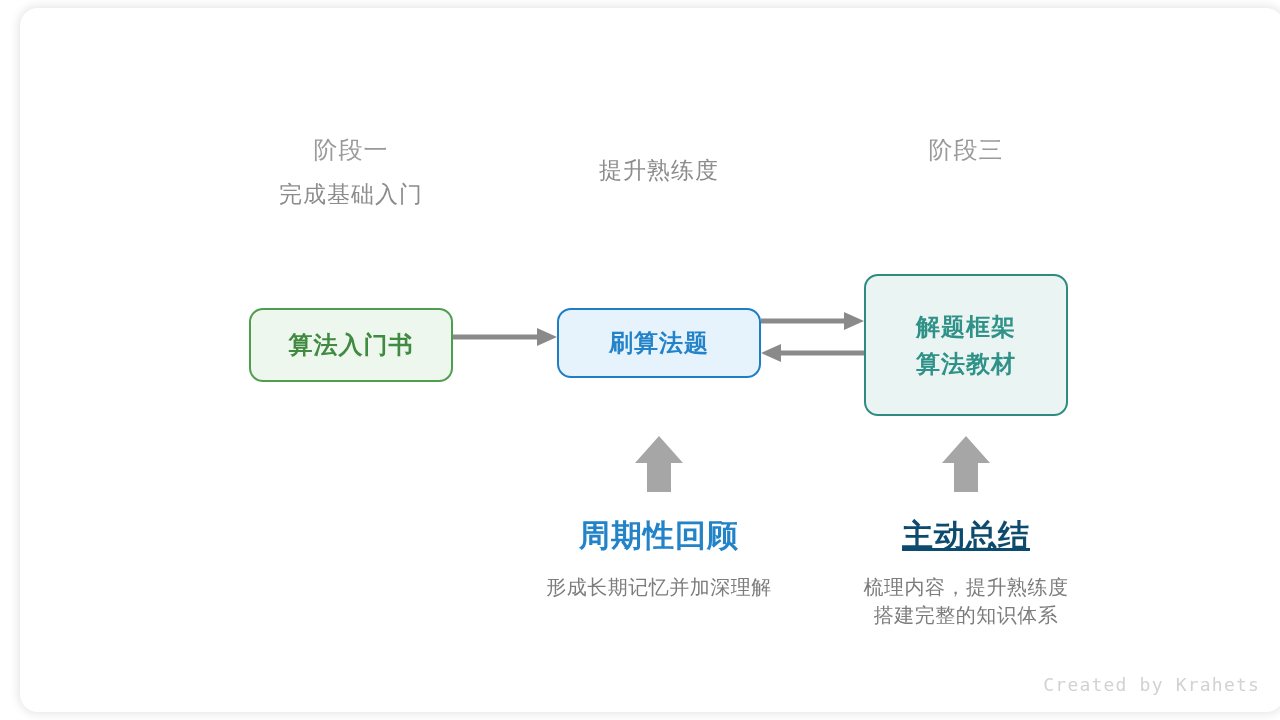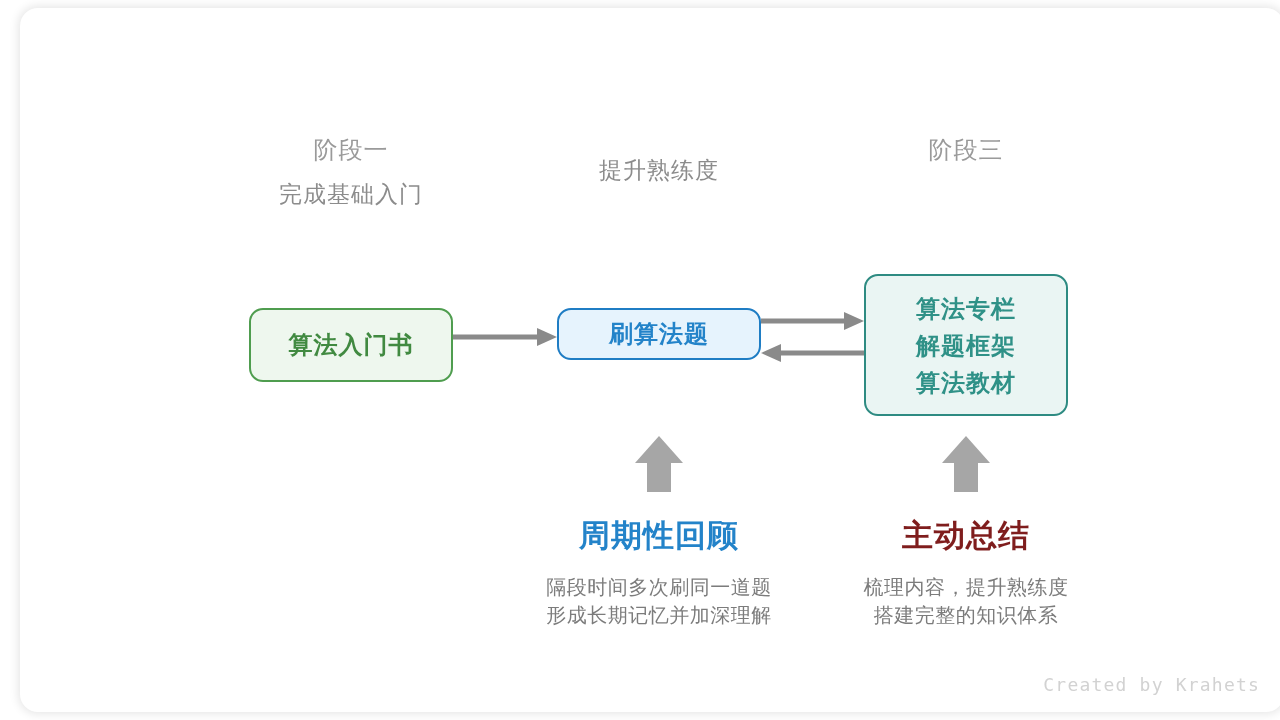--- a/index.html
+++ b/index.html
@@ -64,21 +64,21 @@
     letter-spacing: 1px;
   }
   #box-book {
     left: 229px; top: 300px; width: 204px; height: 74px;
     background: #eef7ee;
     border: 2px solid #4f9d4f;
     color: #418a41;
     font-size: 24px;
   }
   #box-practice {
-    left: 537px; top: 300px; width: 204px; height: 52px;
+    left: 537px; top: 300px; width: 204px; height: 70px;
     background: #e6f3fd;
     border: 2px solid #1f7dc4;
     color: #2383c9;
     font-size: 24px;
   }
   #box-resources {
     left: 844px; top: 266px; width: 204px; height: 142px;
     background: #eaf5f3;
     border: 2px solid #2e8b82;
     color: #2f9187;
@@ -109,21 +109,21 @@
   .annot-body {
     margin-top: 22px;
     font-size: 20px;
     color: #7c7c7c;
     line-height: 28px;
     letter-spacing: 0.5px;
   }
   #annot-review { left: 489px; top: 512px; }
   #annot-review .annot-title { color: #2383c9; }
   #annot-summary { left: 796px; top: 512px; }
-  #annot-summary .annot-title { color: #7f1d1d; }
+  #annot-summary .annot-title { color: #0c4a6e; text-decoration: underline; }
 
   
   #footer-credit {
     position: absolute;
     right: 24px;
     bottom: 17px;
     font-family: "DejaVu Sans Mono", "Liberation Mono", monospace;
     font-size: 18px;
     color: #d2d2d2;
     letter-spacing: 1.2px;
@@ -149,21 +149,20 @@
 
   <div class="node-box" id="box-book">
     <span>算法入门书</span>
   </div>
 
   <div class="node-box" id="box-practice">
     <span>刷算法题</span>
   </div>
 
   <div class="node-box" id="box-resources">
-    <span class="res-line">算法专栏</span>
     <span class="res-line">解题框架</span>
     <span class="res-line">算法教材</span>
   </div>
 
   <svg id="arrow-layer" viewBox="0 0 1264 704" width="1264" height="704">
 
     <g>
       <line x1="433" y1="329" x2="517" y2="329" stroke="#8a8a8a" stroke-width="5"></line>
       <polygon points="517,320 537,329 517,338" fill="#8a8a8a"></polygon>
     </g>
@@ -183,21 +182,20 @@
     </g>
 
     <g>
       <polygon points="946,428 970,455 958,455 958,484 934,484 934,455 922,455" fill="#a6a6a6"></polygon>
     </g>
   </svg>
 
   <div class="annot" id="annot-review">
     <div class="annot-title">周期性回顾</div>
     <div class="annot-body">
-      <div>隔段时间多次刷同一道题</div>
       <div>形成长期记忆并加深理解</div>
     </div>
   </div>
 
   <div class="annot" id="annot-summary">
     <div class="annot-title">主动总结</div>
     <div class="annot-body">
       <div>梳理内容，提升熟练度</div>
       <div>搭建完整的知识体系</div>
     </div>

